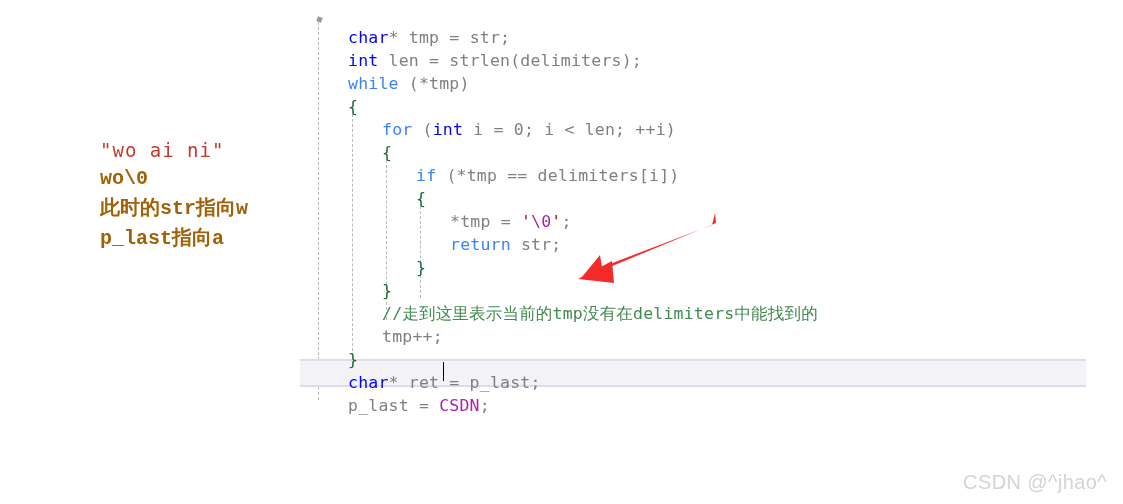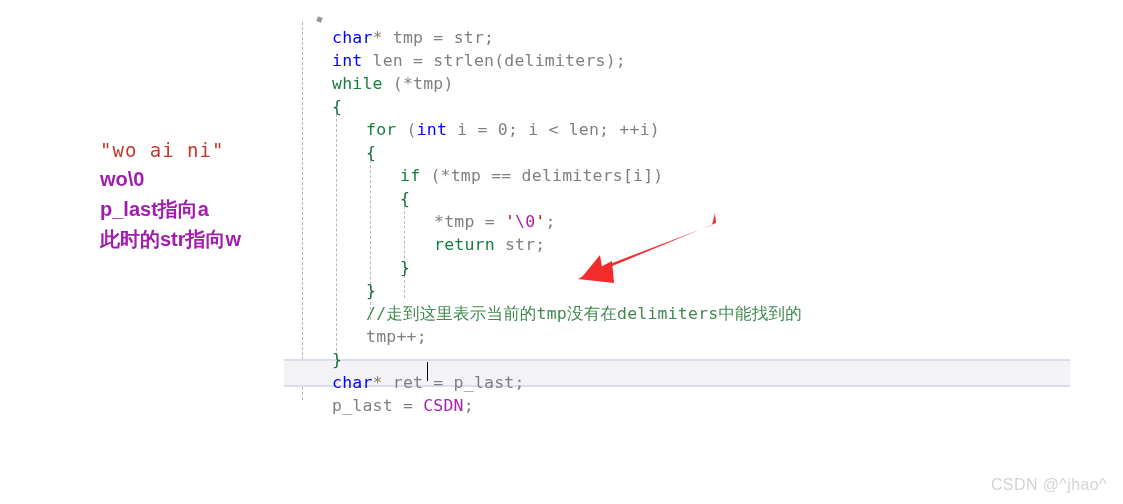--- a/index.html
+++ b/index.html
@@ -17,58 +17,58 @@
   }
 
   
   #annotations {
     position: absolute;
     left: 100px;
     top: 136px;
     width: 210px;
   }
   .anno-line {
-    font-family: Liberation Sans, sans-serif;
+    font-family: Liberation Mono, monospace;
     font-weight: bold;
     font-size: 20px;
     line-height: 30px;
     white-space: pre;
-    color: #a21caf;
+    color: #a16207;
   }
   .anno-line.quoted {
     font-family: "DejaVu Sans Mono", monospace;
     color: #c0392b;
     font-weight: normal;
     font-size: 19px;
     line-height: 28px;
     letter-spacing: 1px;
   }
 
   
   #code-pane {
     position: absolute;
-    left: 284px;
+    left: 300px;
     top: 14px;
     width: 800px;
     height: 480px;
   }
   .code-line {
     position: relative;
     height: 23px;
     line-height: 23px;
     font-size: 16.5px;
     white-space: pre;
     color: #808080;
     letter-spacing: 0.2px;
   }
   .code-line .ind { display: inline-block; }
 
   
   .kw-blue   { color: #0000ff; }
-  .kw-purple { color: #15803d; }
+  .kw-purple { color: #3b82f6; }
   .ident     { color: #808080; }
   .punct     { color: #808080; }
   .brace     { color: #1a6b3c; }
   .comment   { color: #3f8a4f; }
   .str       { color: #a31515; }
   .esc       { color: #aa22aa; }
   .macro     { color: #aa22aa; }
 
   
   .indent-guide {
@@ -121,36 +121,36 @@
     background: #9a9a9a;
     transform: rotate(20deg);
   }
 
   
   #watermark {
     position: absolute;
     right: 16px;
     bottom: 10px;
     font-family: "Liberation Sans", sans-serif;
-    font-size: 16px;
+    font-size: 20px;
     color: #d4d4d4;
     letter-spacing: 0.4px;
     white-space: nowrap;
   }
 </style>
 </head>
 <body>
 
 <div id="screen">
 
   <div id="annotations">
     <div class="anno-line quoted">"wo ai ni"</div>
     <div class="anno-line">wo\0</div>
+    <div class="anno-line">此时的str指向w</div>
     <div class="anno-line">p_last指向a</div>
-    <div class="anno-line">此时的str指向w</div>
   </div>
 
   <div id="code-pane">
 
     <div class="indent-guide" style="left:18px; top:8px; height:378px;"></div>
     <div class="indent-guide" style="left:52px; top:100px; height:252px;"></div>
     <div class="indent-guide" style="left:86px; top:146px; height:160px;"></div>
     <div class="indent-guide" style="left:120px; top:192px; height:92px;"></div>
 
     <div id="current-line-highlight"></div>

